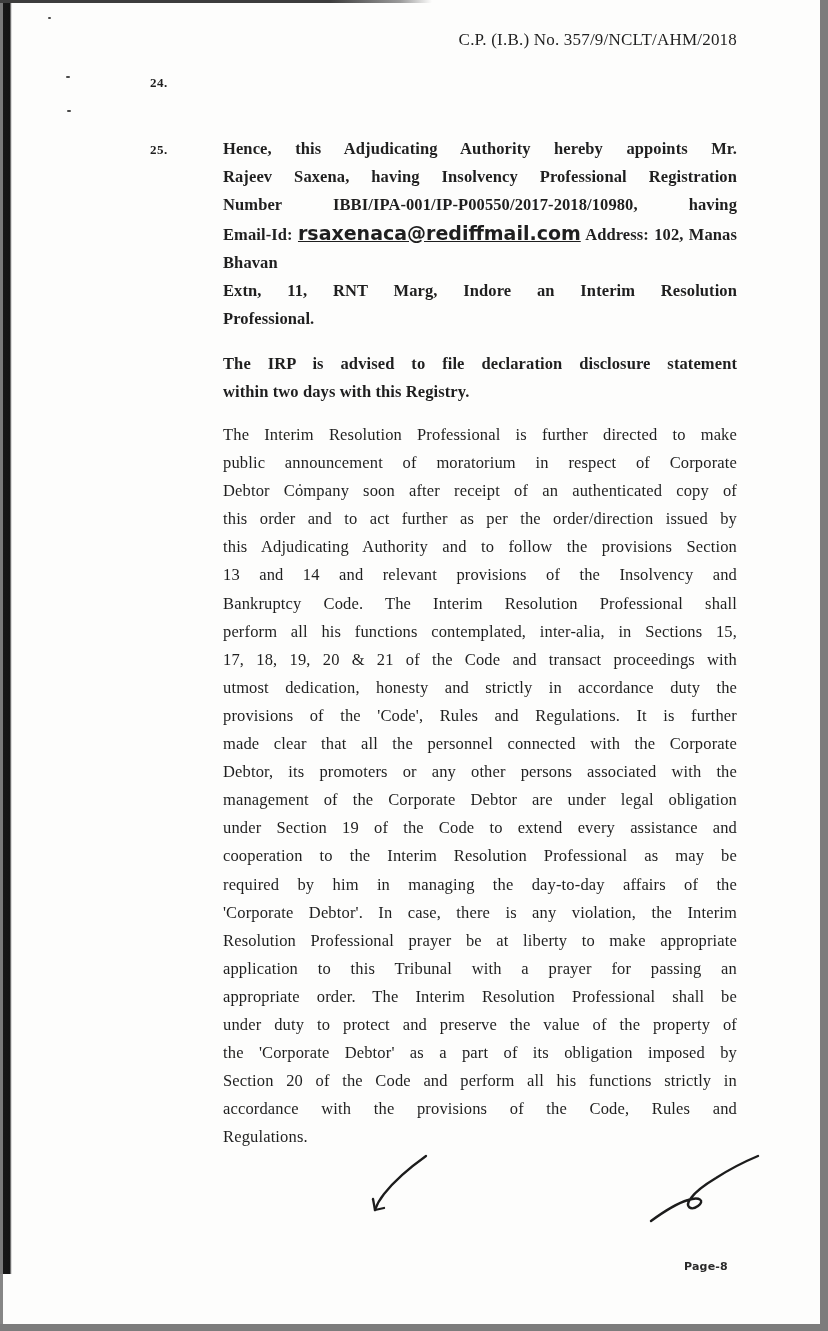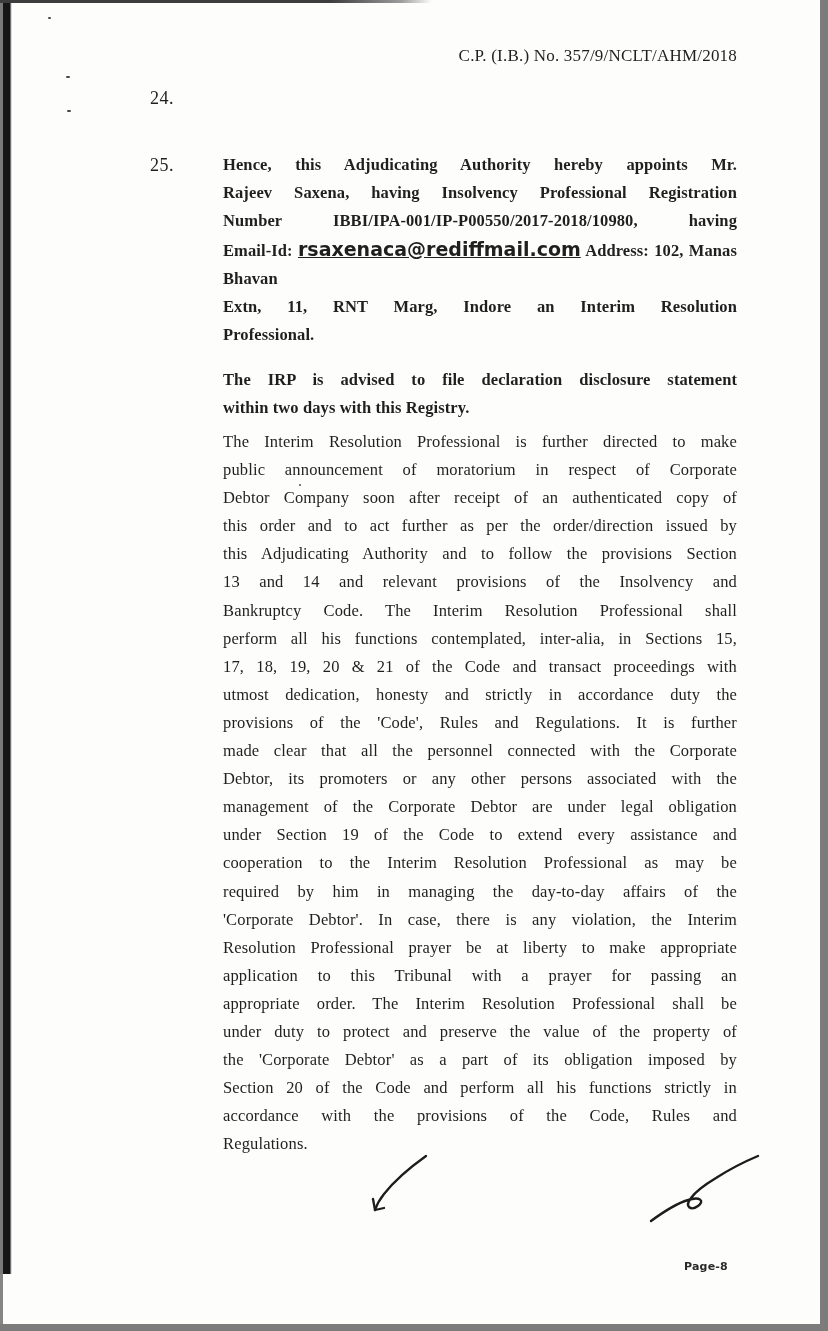--- a/index.html
+++ b/index.html
@@ -15,34 +15,34 @@
   .edge-left-gray  { position:absolute; left:0; top:0; width:3px; height:100%; background:#868686; }
   .edge-left-black { position:absolute; left:0; top:0; width:14px; height:1274px;
                      background:linear-gradient(90deg,#7a7a7a 0px,#7a7a7a 3px,#171717 3px,#141414 10px,#c9c9c9 11px,rgba(255,255,255,0) 12.5px); }
   .edge-right  { position:absolute; right:0; top:0; width:8px; height:100%; background:#7c7c7c; }
   .edge-bottom { position:absolute; left:0; bottom:0; width:100%; height:7px; background:#7c7c7c; }
   .edge-top    { position:absolute; left:0; top:0; width:432px; height:3px;
                  background:linear-gradient(90deg,#3d3d3d 0 330px,#9a9a9a 400px,rgba(255,255,255,0) 432px); }
   .speck { position:absolute; background:#4a4a4a; border-radius:1px; }
 
   
-  .content { position:absolute; left:150px; top:46px; width:587px; }
+  .content { position:absolute; left:150px; top:30px; width:587px; }
   .case-header { text-align:right; font-size:17px; letter-spacing:0.2px; line-height:20px; white-space:nowrap; }
 
   .para { display:flex; align-items:flex-start; }
-  .pnum { width:73px; flex:none; font-size:18px; letter-spacing:0.5px; line-height:29px; }
+  .pnum { width:73px; flex:none; font-size:13px; letter-spacing:0.5px; line-height:29px;font-weight:bold; }
   .ptext { width:514px; flex:none; font-size:16.5px; letter-spacing:0.15px; }
 
   .jline { text-align:justify; text-align-last:justify; line-height:28px; }
   .jline.lastline { text-align-last:left; }
   .p24 { margin-top:17px; }
   .p24 .jline { line-height:31px; }
   .p25 { margin-top:37px; }
   .pirp { margin-top:17px; }
-  .pbody { margin-top:6px; }
+  .pbody { margin-top:15px; }
   .pbody .jline { line-height:28.1px; }
   .pbold .jline { font-weight:bold; letter-spacing:0.1px; }
 
   .email {
     font-family:"DejaVu Sans","Liberation Sans",sans-serif;
     font-size:19px; font-weight:600; letter-spacing:0;
     text-decoration:underline;
   }
 
   .sig { position:absolute; }

